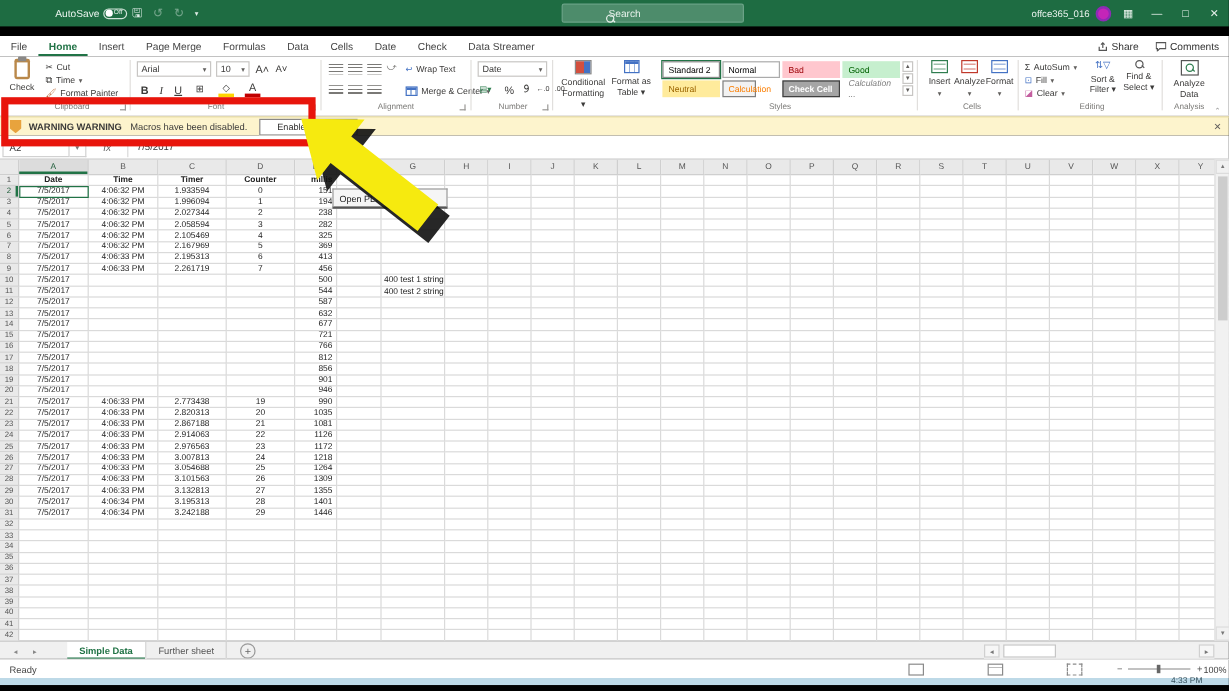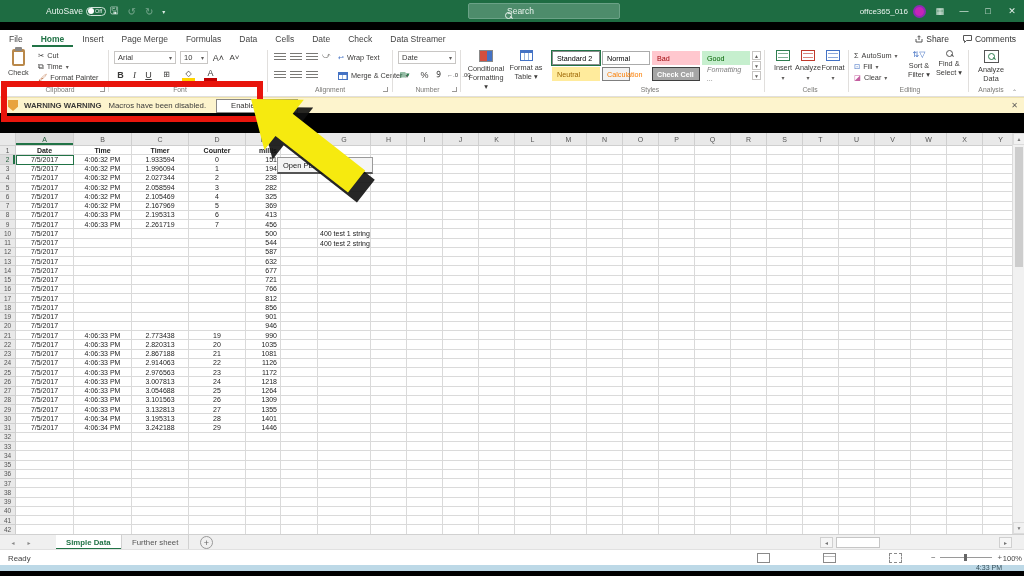--- a/index.html
+++ b/index.html
@@ -317,21 +317,21 @@
     </div>
 
     <div id="styles-gallery">
         <div class="style-cell" style="left: 552px; top: 4px; width: 48px; background: rgb(255, 255, 255); color: rgb(0, 0, 0); border-color: rgb(138, 138, 138); font-style: normal; font-weight: normal; box-shadow: rgb(33, 115, 70) 0px 0px 0px 1px;">Standard 2</div>
         <div class="style-cell" style="left: 602px; top: 4px; width: 48px; background: rgb(255, 255, 255); color: rgb(0, 0, 0); border-color: rgb(171, 171, 171); font-style: normal; font-weight: normal;">Normal</div>
         <div class="style-cell" style="left: 652px; top: 4px; width: 48px; background: rgb(255, 199, 206); color: rgb(156, 0, 6); border-color: transparent; font-style: normal; font-weight: normal;">Bad</div>
         <div class="style-cell" style="left: 702px; top: 4px; width: 48px; background: rgb(198, 239, 206); color: rgb(0, 97, 0); border-color: transparent; font-style: normal; font-weight: normal;">Good</div>
         <div class="style-cell" style="left: 552px; top: 20px; width: 48px; background: rgb(255, 235, 156); color: rgb(156, 101, 0); border-color: transparent; font-style: normal; font-weight: normal;">Neutral</div>
         <div class="style-cell" style="left: 602px; top: 20px; width: 28px; background: rgb(242, 242, 242); color: rgb(250, 125, 0); border-color: rgb(127, 127, 127); font-style: normal; font-weight: normal;">Calculation</div>
         <div class="style-cell" style="left: 652px; top: 20px; width: 48px; background: rgb(165, 165, 165); color: rgb(255, 255, 255); border-color: rgb(63, 63, 63); font-style: normal; font-weight: bold;">Check Cell</div>
-        <div class="style-cell" style="left: 702px; top: 20px; width: 48px; background: rgb(255, 255, 255); color: rgb(127, 127, 127); border-color: transparent; font-style: italic; font-weight: normal;">Formatting ...</div>
+        <div class="style-cell" style="left: 702px; top: 20px; width: 48px; background: rgb(255, 255, 255); color: rgb(127, 127, 127); border-color: transparent; font-style: italic; font-weight: normal;">Calculation ...</div>
       </div>
     <div class="scroll-stack" style="left:752px;top:4px;">
       <span>▲</span>
       <span>▼</span>
       <span>▼</span>
     </div>
     <span class="grp-label" style="left:620px;width:60px;">Styles</span>
     <div class="vsep" style="left:764px;"></div>
 
     <div class="big-btn" style="left:772px;top:3px;width:22px;">
@@ -392,20 +392,27 @@
   </div>
 
   <div id="secbar" class="abs">
     <span class="shield"></span>
     <b>WARNING WARNING</b>
     <span style="margin-left:7px;">Macros have been disabled.</span>
     <button id="enable-btn">Enable Content</button>
     <span id="sec-close">✕</span>
   </div>
 
+  <div id="formulabar" class="abs">
+    <span id="name-box">A2</span>
+    <span id="name-dd">▼</span>
+    <span id="fx">fx</span>
+    <span id="fbar-sep"></span>
+    <span id="formula-value">7/5/2017</span>
+  </div>
 
   <div id="grid" class="abs">
     <div id="open-plx">
       <span>Open PLX</span>
     </div>
   <div class="colhdr" style="left: 0px; width: 16px;"></div>
       <div class="colhdr sel" style="left: 16px; width: 58px;">A</div>
       <div class="colhdr" style="left: 74px; width: 58px;">B</div>
       <div class="colhdr" style="left: 132px; width: 57px;">C</div>
       <div class="colhdr" style="left: 189px; width: 57px;">D</div>

